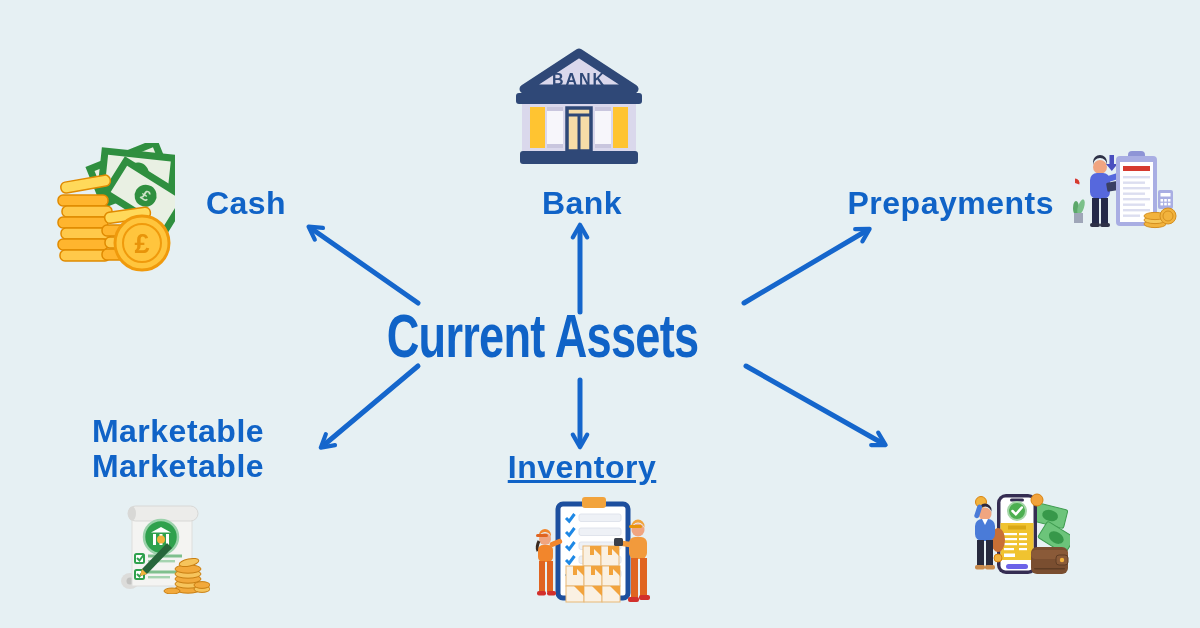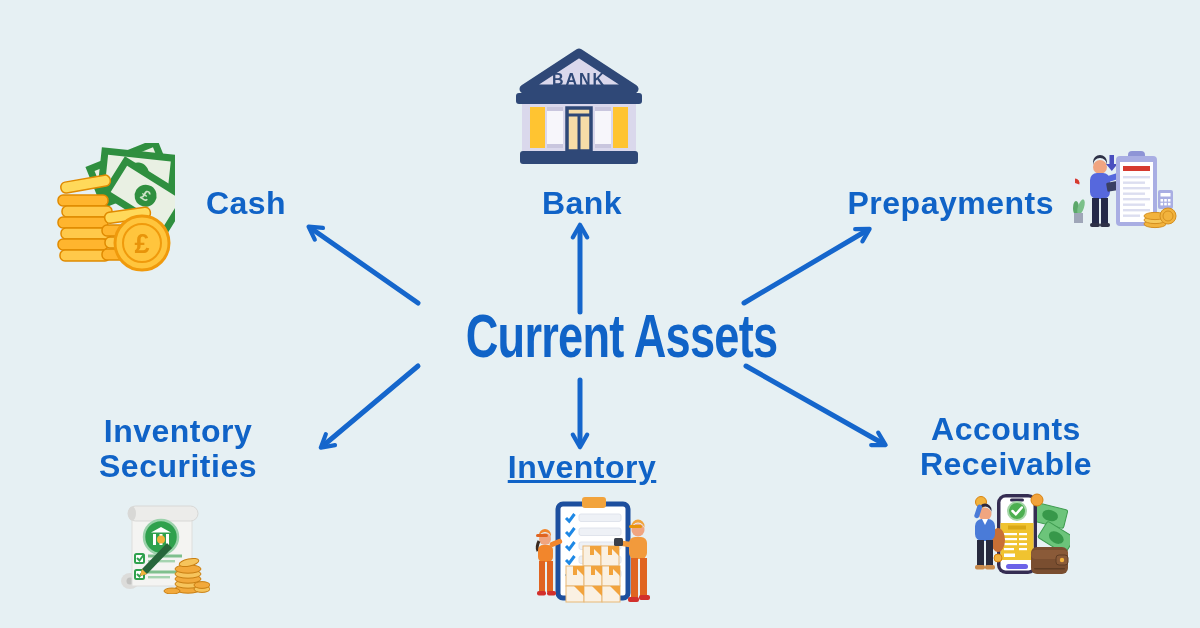--- a/index.html
+++ b/index.html
@@ -3,21 +3,21 @@
 <meta charset="utf-8">
 <style>
   html,body{margin:0;padding:0;background:#cfd8dc;}
   .canvas{
     position:relative;width:1200px;height:628px;margin:0 auto;
     background:#E6F0F3;overflow:hidden;
     font-family:"Liberation Sans",sans-serif;
   }
   .abs{position:absolute;}
   .title{
-    left:332px;top:304px;width:500px;text-align:right;
+    left:332px;top:304px;width:500px;text-align:left;
     color:#1063C7;font-size:61px;font-weight:800;letter-spacing:-1px;
     line-height:1.05;white-space:nowrap;
   }
   .title .condense{display:inline-block;transform:scaleX(0.74);transform-origin:center;}
   .node-label{
     color:#1063C7;font-weight:800;font-size:32px;letter-spacing:.5px;
     line-height:1.1;text-align:center;
   }
   .lbl-cash{left:196px;top:186px;width:100px;}
   .lbl-bank{left:530px;top:186px;width:104px;}
@@ -50,23 +50,22 @@
     </g>
   </svg>
 
   <div class="abs title">
     <span class="condense">Current Assets</span>
   </div>
 
   <div class="abs node-label lbl-cash">Cash</div>
   <div class="abs node-label lbl-bank">Bank</div>
   <div class="abs node-label lbl-prepayments">Prepayments</div>
-  <div class="abs node-label lbl-marketable">Inventory Securities</div>
+  <div class="abs node-label lbl-marketable">Marketable Marketable</div>
   <div class="abs node-label lbl-inventory">Inventory</div>
-  <div class="abs node-label lbl-accounts">Accounts Receivable</div>
 
   <svg class="abs" style="left:50px;top:143px;" width="125" height="130" viewBox="0 0 125 130">
 
     <g>
       <g transform="translate(40,26) rotate(-22)">
         <rect x="0" y="0" width="70" height="38" fill="#E9F0E3" stroke="#2F8F3F" stroke-width="7"></rect>
         <circle cx="35" cy="19" r="11" fill="#2F8F3F"></circle>
         <text class="svgtxt" x="35" y="24" font-size="15" fill="#CFE3C8" text-anchor="middle">£</text>
       </g>
       <g transform="translate(55,8) rotate(6)">

